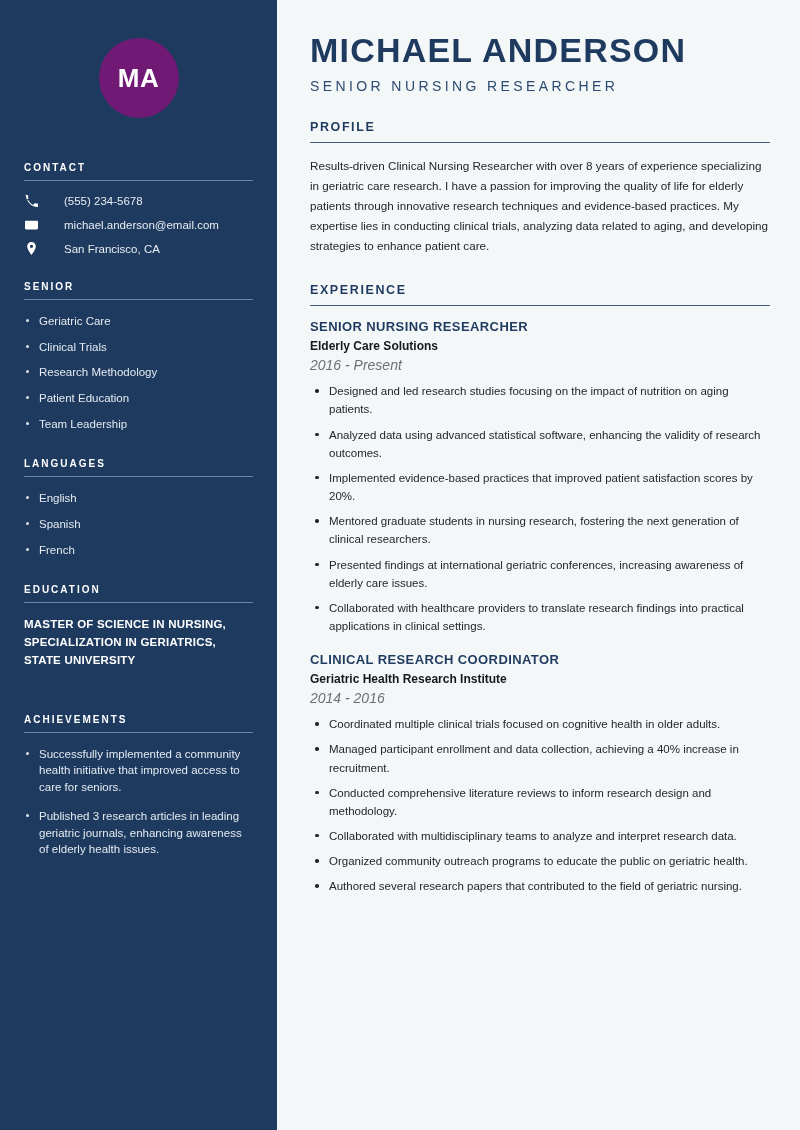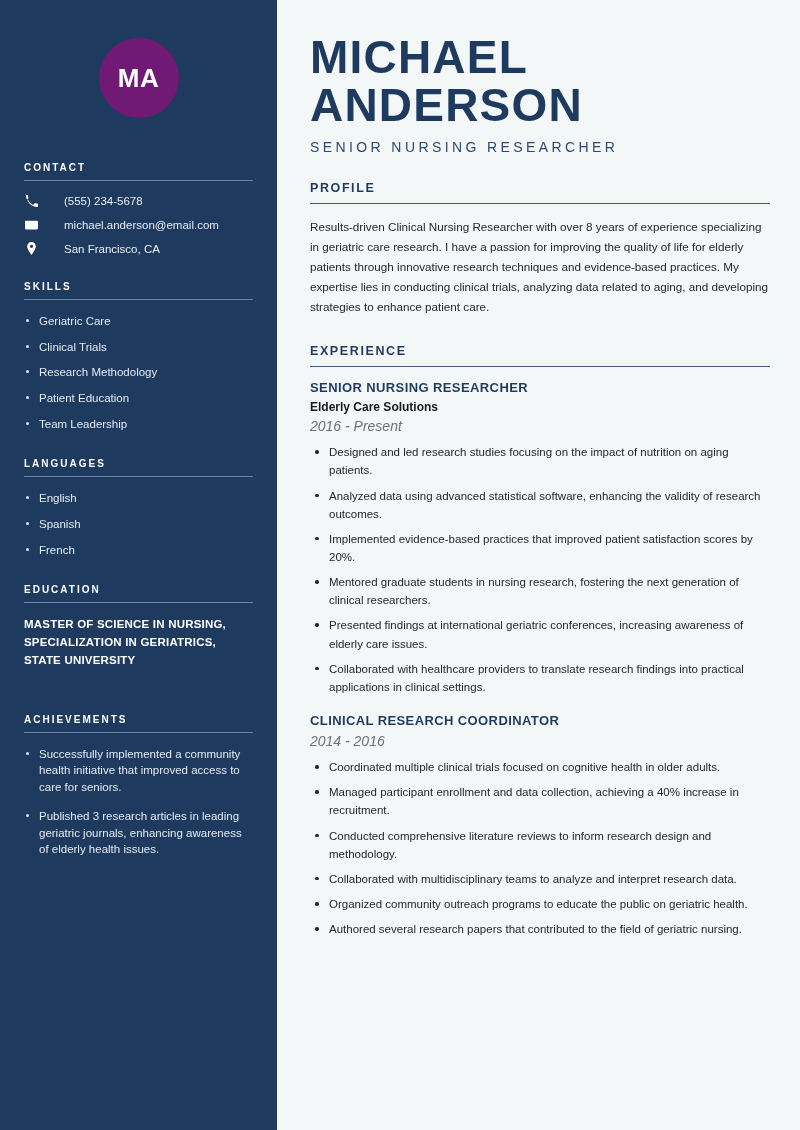--- a/index.html
+++ b/index.html
@@ -114,21 +114,21 @@
 
   
   .main {
     flex: 1;
     height: 1130px;
     background: #f4f7f8;
     padding: 33px 30px 0 30px;
   }
 
   .name {
-    font-size: 46px;
+    font-size: 34px;
     font-weight: bold;
     letter-spacing: 1.2px;
     color: #1e3a5f;
     line-height: 1.05;
   }
   .job-subtitle {
     font-size: 14px;
     letter-spacing: 3.4px;
     color: #2c4a70;
     margin-top: 9px;
@@ -232,21 +232,21 @@
       <span class="icon">
         <svg width="13" height="13" viewBox="0 0 24 24">
             <path d="M12 0C7.6 0 4 3.6 4 8c0 6 8 16 8 16s8-10 8-16c0-4.4-3.6-8-8-8zm0 11a3 3 0 110-6 3 3 0 010 6z"></path>
           </svg>
       </span>
       <span>San Francisco, CA</span>
     </div>
   </section>
 
   <section class="side-section">
-    <div class="side-heading">SKILLS</div>
+    <div class="side-heading">SENIOR</div>
     <div class="side-rule"></div>
     <ul class="side-list">
       <li>Geriatric Care</li>
       <li>Clinical Trials</li>
       <li>Research Methodology</li>
       <li>Patient Education</li>
       <li>Team Leadership</li>
     </ul>
   </section>
 
@@ -303,20 +303,21 @@
         <li>Analyzed data using advanced statistical software, enhancing the validity of research outcomes.</li>
         <li>Implemented evidence-based practices that improved patient satisfaction scores by 20%.</li>
         <li>Mentored graduate students in nursing research, fostering the next generation of clinical researchers.</li>
         <li>Presented findings at international geriatric conferences, increasing awareness of elderly care issues.</li>
         <li>Collaborated with healthcare providers to translate research findings into practical applications in clinical settings.</li>
       </ul>
     </div>
 
     <div class="exp-block">
       <div class="exp-title">CLINICAL RESEARCH COORDINATOR</div>
+      <div class="exp-company">Geriatric Health Research Institute</div>
       <div class="exp-dates">2014 - 2016</div>
       <ul class="exp-list">
         <li>Coordinated multiple clinical trials focused on cognitive health in older adults.</li>
         <li>Managed participant enrollment and data collection, achieving a 40% increase in recruitment.</li>
         <li>Conducted comprehensive literature reviews to inform research design and methodology.</li>
         <li>Collaborated with multidisciplinary teams to analyze and interpret research data.</li>
         <li>Organized community outreach programs to educate the public on geriatric health.</li>
         <li>Authored several research papers that contributed to the field of geriatric nursing.</li>
       </ul>
     </div>

